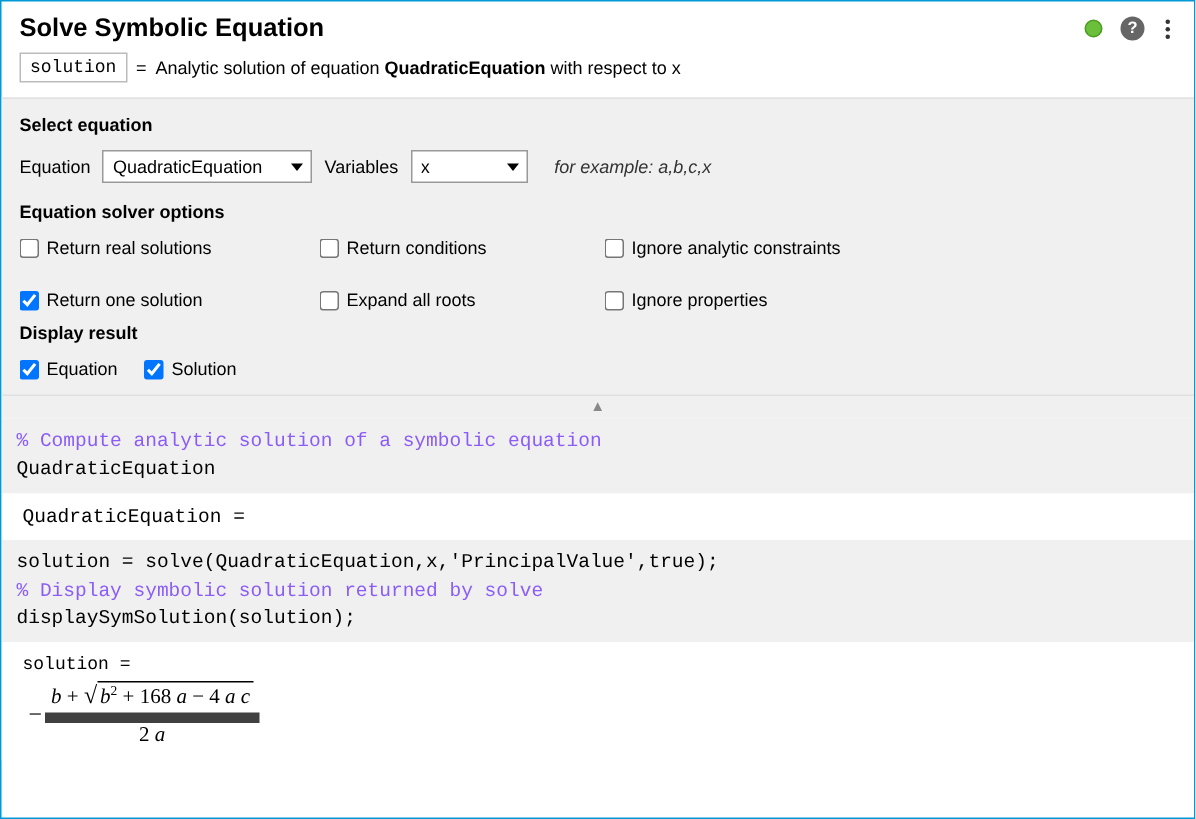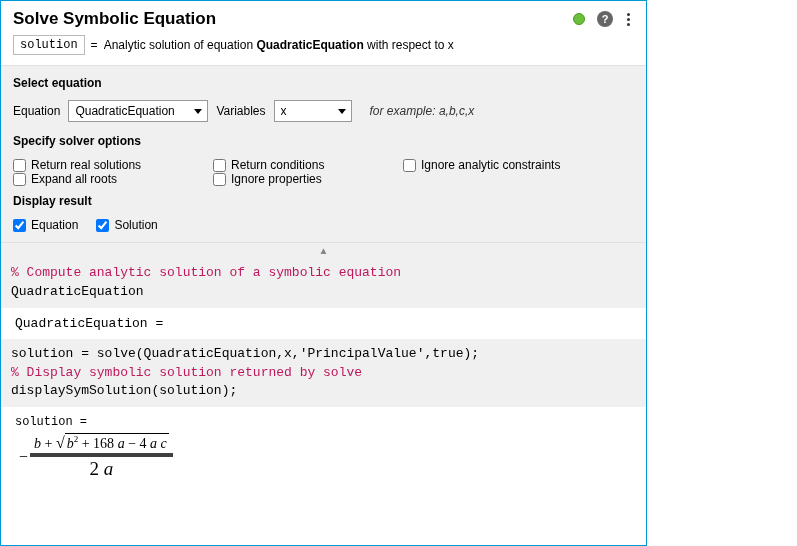--- a/index.html
+++ b/index.html
@@ -4,21 +4,21 @@
 <style>
   * { box-sizing: border-box; }
   body {
     margin: 0;
     font-family: Arial, Helvetica, sans-serif;
     font-size: 12px;
     color: #000;
     background: #fff;
   }
   .panel {
-    width: 647px;
+    width: 797px;
     height: 546px;
     border: 1px solid #0099d8;
     position: relative;
     overflow: hidden;
   }
   .header {
     padding: 8px 12px 6px 12px;
     display: flex;
     align-items: center;
   }
@@ -116,21 +116,21 @@
   .text-input {
     border: 1px solid #999;
     padding: 3px 6px;
     font-size: 12px;
     width: 60px;
   }
   .hint { font-style: italic; color: #333; }
   .checkgrid {
     display: grid;
     grid-template-columns: 200px 190px 230px;
-    row-gap: 0;
+    row-gap: 21px;
     margin-bottom: 8px;
   }
   .check {
     display: flex;
     align-items: center;
     gap: 5px;
     font-size: 12px;
   }
   input[type=checkbox] {
     width: 13px; height: 13px;
@@ -142,28 +142,28 @@
     text-align: center;
     font-size: 10px;
     color: #888;
     padding: 2px 0;
     cursor: pointer;
     background: #f0f0f0;
   }
   .code-area { font-family: "Courier New", monospace; font-size: 13px; }
   .code-block { padding: 6px 10px; background: #f0f0f0; white-space: pre; line-height: 1.45; }
   .code-output { padding: 8px 14px; background: #fff; }
-  .comment { color: #be185d; text-align: right; }
+  .comment { color: #8b5cf6; text-align: right; }
   .string { color: #000000; }
   .math-eq { font-family: "Times New Roman", serif; font-size: 15px; display: inline-block; vertical-align: middle; }
   .math-eq sup { font-size: 10px; }
   .eq-line { display:flex; align-items:center; gap:20px; font-family:"Courier New",monospace; font-size:13px; }
   .frac { display:inline-block; text-align:center; vertical-align:middle; font-family:"Times New Roman",serif; }
-  .frac .num { display:block; border-bottom:4px solid #404040; padding:0 4px 1px 4px; font-size:14px; white-space:nowrap;}
-  .frac .den { display:block; padding-top:1px; font-size:19px;}
+  .frac .num { display:block; border-bottom:7px solid #404040; padding:0 4px 1px 4px; font-size:14px; white-space:nowrap;}
+  .frac .den { display:block; padding-top:1px; font-size:14px;}
   .sqrt-sym { font-size:16px; }
   .sqrt-arg { border-top:1px solid #000; padding:1px 2px 0 2px; display:inline-block; line-height:1.1;}
   .neg-sign { font-family:"Times New Roman",serif; font-size:16px; vertical-align:middle; margin-right:2px;}
   .sol-line { display:flex; align-items:center; margin-top:4px; padding-left:4px;}
 </style>
 </head>
 <body>
 
 <div class="panel">
 
@@ -196,33 +196,37 @@
           <option>QuadraticEquation</option>
         </select>
       </span>
       <span style="">Variables</span>
       <span class="select-wrap">
         <input type="text" class="text-input" style="width: 78px;" value="x">
       </span>
       <span class="hint" style="margin-left:10px;">for example: a,b,c,x</span>
     </div>
 
-    <div class="section-label">Specify solver options</div>
+    <div class="section-label">Equation solver options</div>
     <div class="checkgrid">
       <label class="check">
           <input type="checkbox" style="">
           <span>Return real solutions</span>
         </label>
       <label class="check">
           <input type="checkbox" style="">
           <span>Return conditions</span>
         </label>
       <label class="check">
           <input type="checkbox" style="">
           <span>Ignore analytic constraints</span>
+        </label>
+      <label class="check">
+          <input type="checkbox" checked="" style="">
+          <span>Return one solution</span>
         </label>
       <label class="check">
           <input type="checkbox" style="">
           <span>Expand all roots</span>
         </label>
       <label class="check">
           <input type="checkbox" style="">
           <span>Ignore properties</span>
         </label>
     </div>

